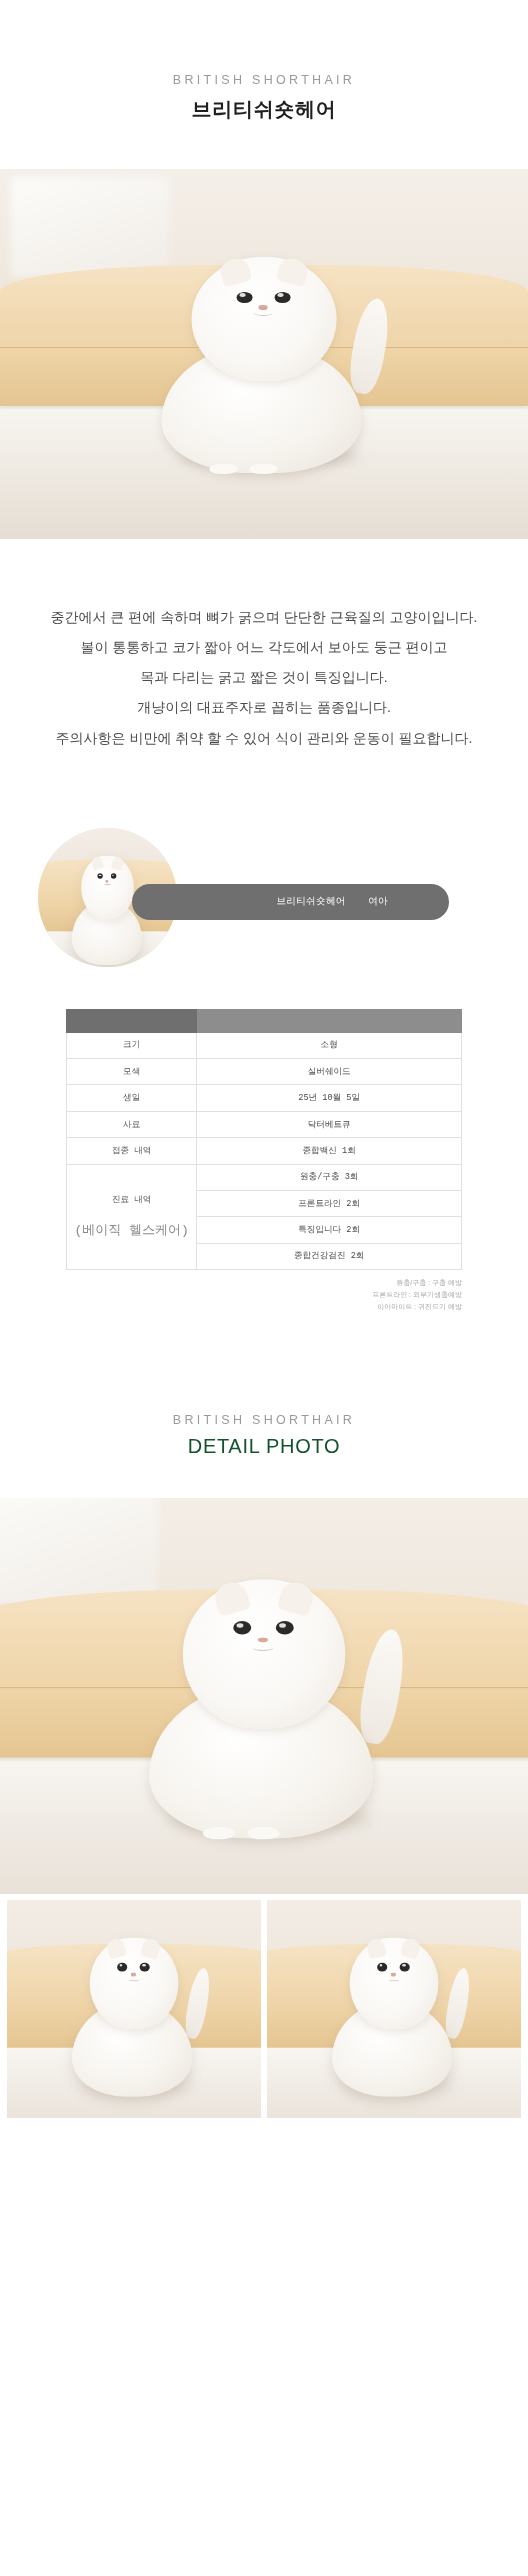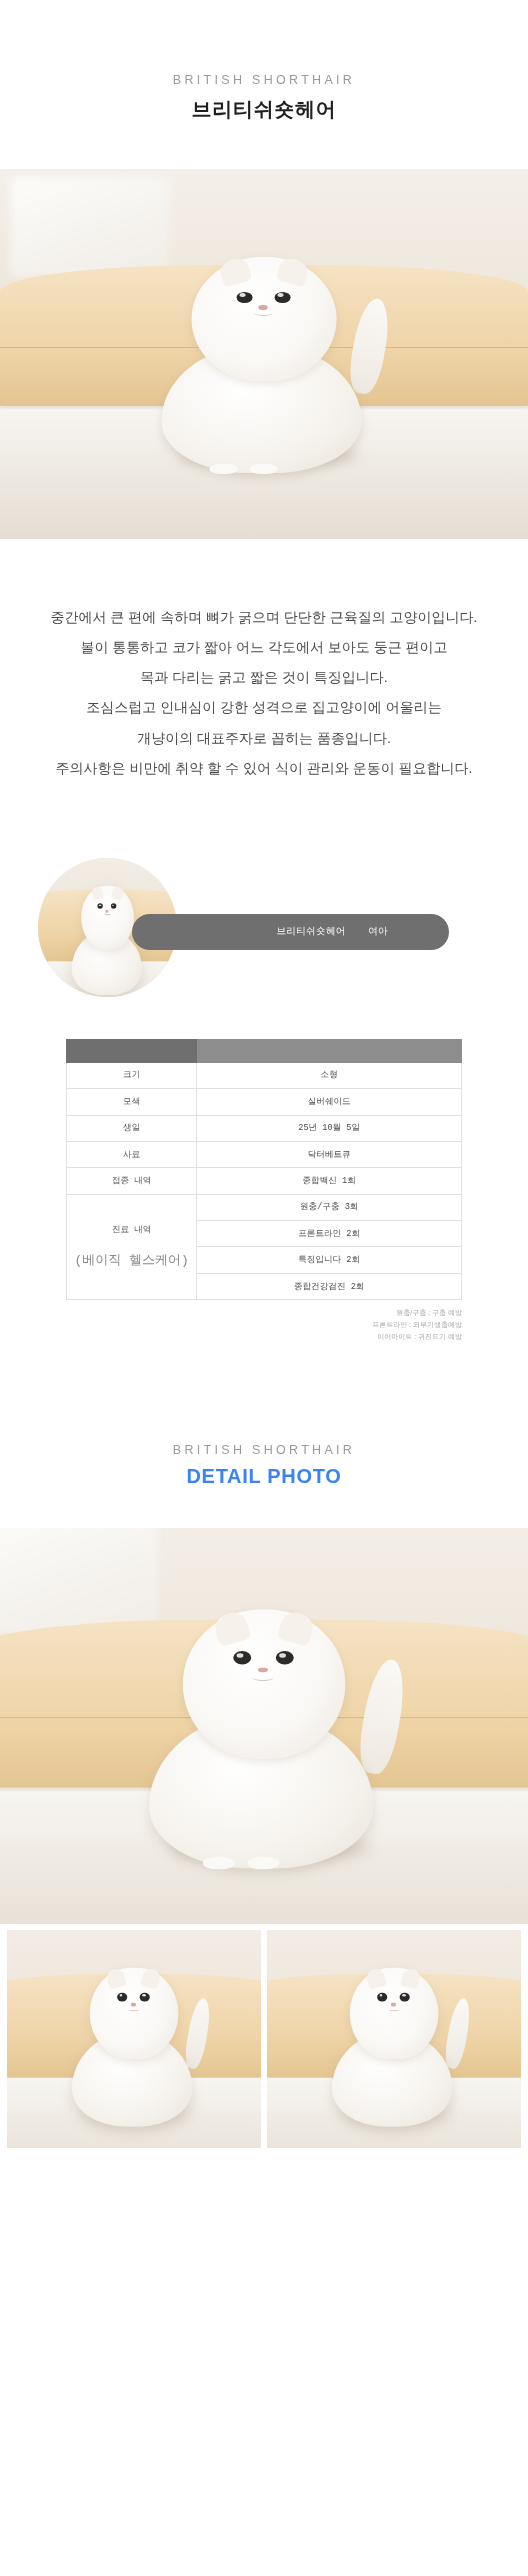--- a/index.html
+++ b/index.html
@@ -313,22 +313,22 @@
   .detail-eyebrow {
     font-size: 12.5px;
     letter-spacing: 3.3px;
     color: #9a9a9a;
     margin: 0 0 8px 0;
     font-weight: 400;
   }
   .detail-title {
     font-size: 20px;
     letter-spacing: 0.7px;
-    color: #3b82f6;
-    font-weight: 700;
+    color: #14532d;
+    font-weight: 400;
     margin: 0;
   }
 
   
   .detail-photo-big {
     width: 528px;
     height: 396px;
     position: relative;
     overflow: hidden;
     background: #e7ddd2;
@@ -385,21 +385,20 @@
           <div class="k-mouth"></div>
         </div>
       </div>
     </div>
   </div>
 
   <div class="desc-block">
     <p class="desc-line">중간에서 큰 편에 속하며 뼈가 굵으며 단단한 근육질의 고양이입니다.</p>
     <p class="desc-line">볼이 통통하고 코가 짧아 어느 각도에서 보아도 둥근 편이고</p>
     <p class="desc-line">목과 다리는 굵고 짧은 것이 특징입니다.</p>
-    <p class="desc-line">조심스럽고 인내심이 강한 성격으로 집고양이에 어울리는</p>
     <p class="desc-line">개냥이의 대표주자로 꼽히는 품종입니다.</p>
     <p class="desc-line">주의사항은 비만에 취약 할 수 있어 식이 관리와 운동이 필요합니다.</p>
   </div>
 
   <div class="profile-block">
     <div class="profile-avatar">
       <div class="photo-scene">
         <div class="ph-wall"></div>
         <div class="ph-sofa"></div>
         <div class="ph-table"></div>

